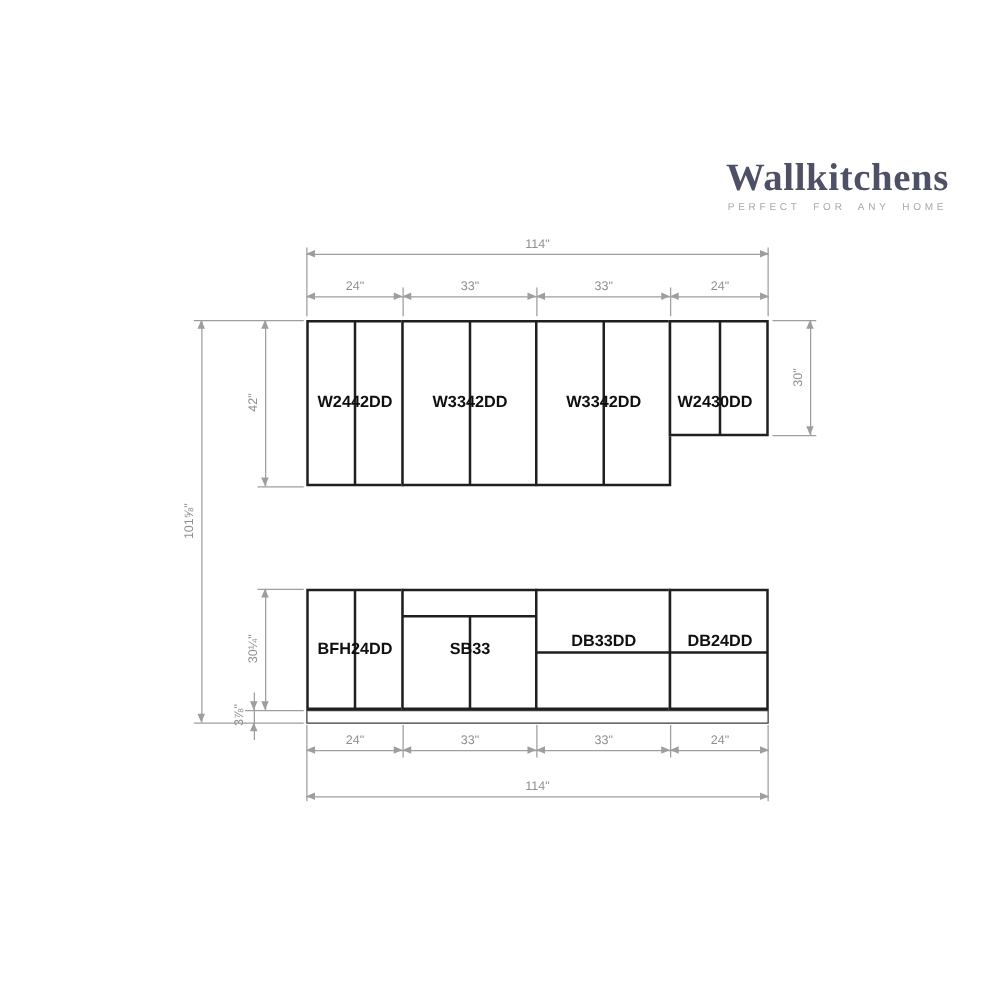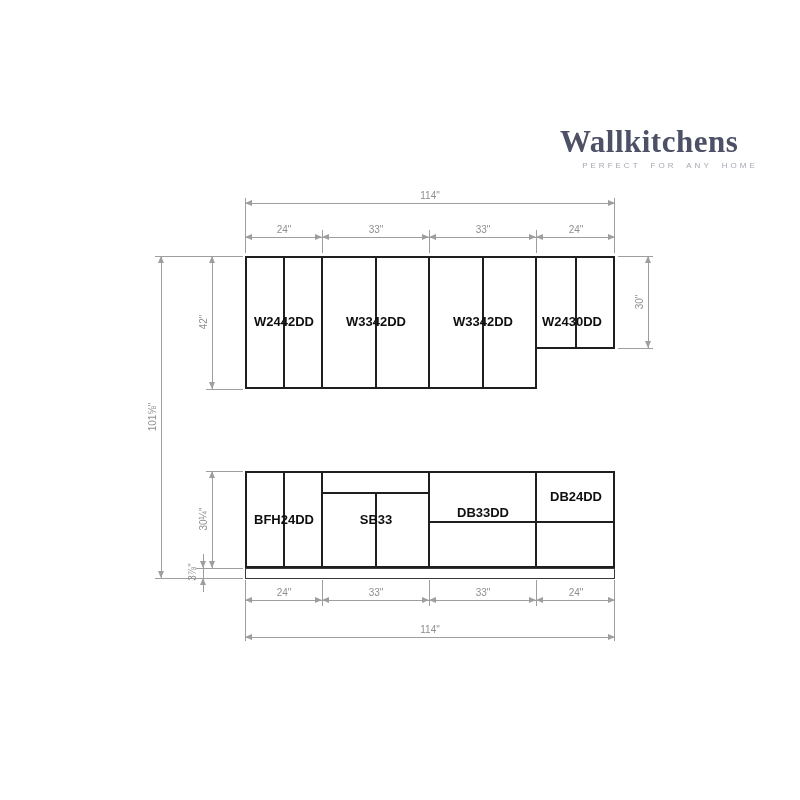--- a/index.html
+++ b/index.html
@@ -1,19 +1,19 @@
 <!DOCTYPE html>
 <html><head>
 <meta charset="utf-8">
 <style>
   html,body{margin:0;padding:0;background:#ffffff;}
   .stage{position:relative;width:800px;height:800px;background:#ffffff;overflow:hidden;
          font-family:"Liberation Sans",sans-serif;}
   
-  .brand{position:absolute;left:560px;top:124px;width:220px;
+  .brand{position:absolute;left:560px;top:124px;width:220px;text-align:center;
          font-family:"Liberation Serif",serif;font-weight:bold;font-size:31px;
          color:#4e5166;letter-spacing:0.5px;}
   .tagline{position:absolute;left:560px;top:161px;width:220px;text-align:center;
            font-size:8px;letter-spacing:3px;word-spacing:5px;color:#a6a8b2;}
   
   .cab{position:absolute;box-sizing:border-box;border:2px solid #1f1f1f;background:#ffffff;}
   .vdiv{position:absolute;width:2px;background:#1f1f1f;}
   .hdiv{position:absolute;height:2px;background:#1f1f1f;}
   .toe{position:absolute;box-sizing:border-box;border:1px solid #3a3a3a;background:#ffffff;}
   .clabel{position:absolute;font-weight:bold;font-size:13px;color:#0f0f0f;
@@ -119,21 +119,21 @@
 
   <div class="vdiv" style="left:283px;top:472px;height:95px;"></div>
   <div class="hdiv" style="left:322px;top:492px;width:107px;"></div>
   <div class="vdiv" style="left:375px;top:493px;height:74px;"></div>
   <div class="hdiv" style="left:429px;top:521px;width:107px;"></div>
   <div class="hdiv" style="left:536px;top:521px;width:78px;"></div>
 
   <div class="clabel" style="left:284px;top:519px;">BFH24DD</div>
   <div class="clabel" style="left:376px;top:519px;">SB33</div>
   <div class="clabel" style="left:483px;top:512px;">DB33DD</div>
-  <div class="clabel" style="left:576px;top:496px;">DB24DD</div>
+  <div class="clabel" style="left:576px;top:512px;">DB24DD</div>
 
   <div class="toe" style="left:245px;top:568px;width:370px;height:11px;"></div>
 
   <div class="dl-v" style="left:245px;top:580px;height:61px;"></div>
   <div class="dl-v" style="left:614px;top:580px;height:61px;"></div>
   <div class="dl-v" style="left:322px;top:580px;height:26px;"></div>
   <div class="dl-v" style="left:429px;top:580px;height:26px;"></div>
   <div class="dl-v" style="left:536px;top:580px;height:26px;"></div>
 
   <div class="dl-h" style="left:245px;top:600px;width:370px;"></div>

